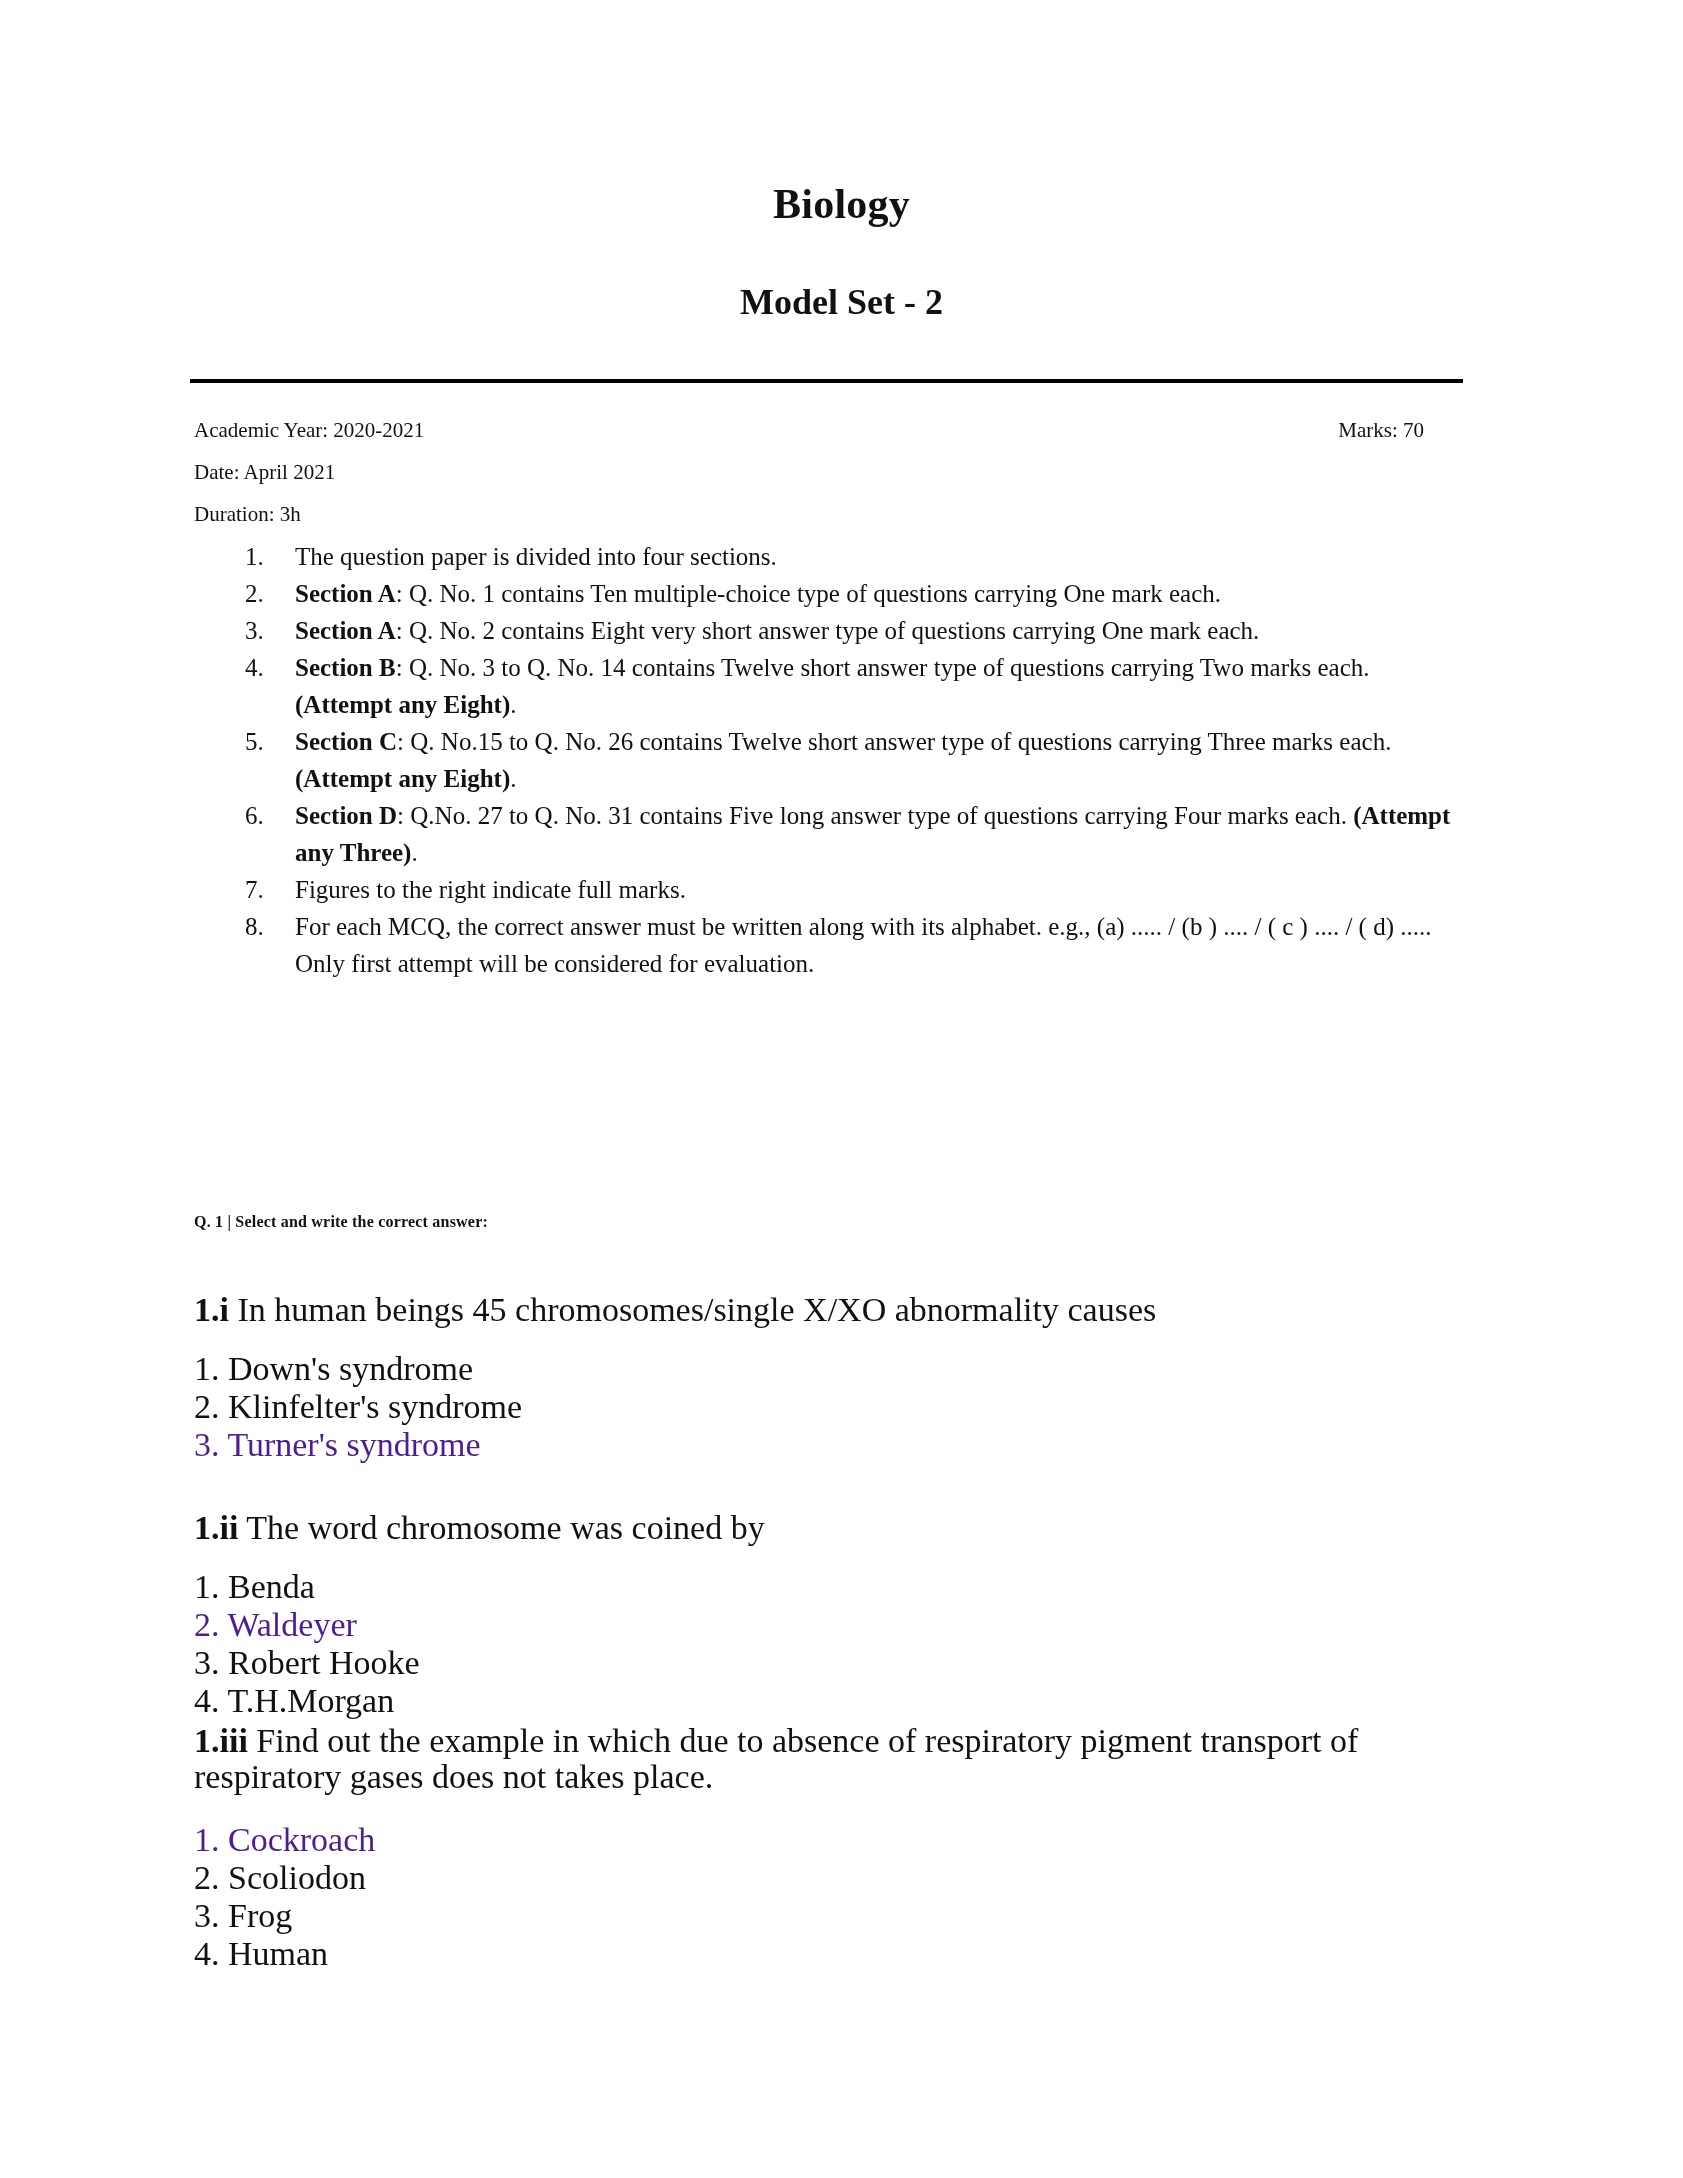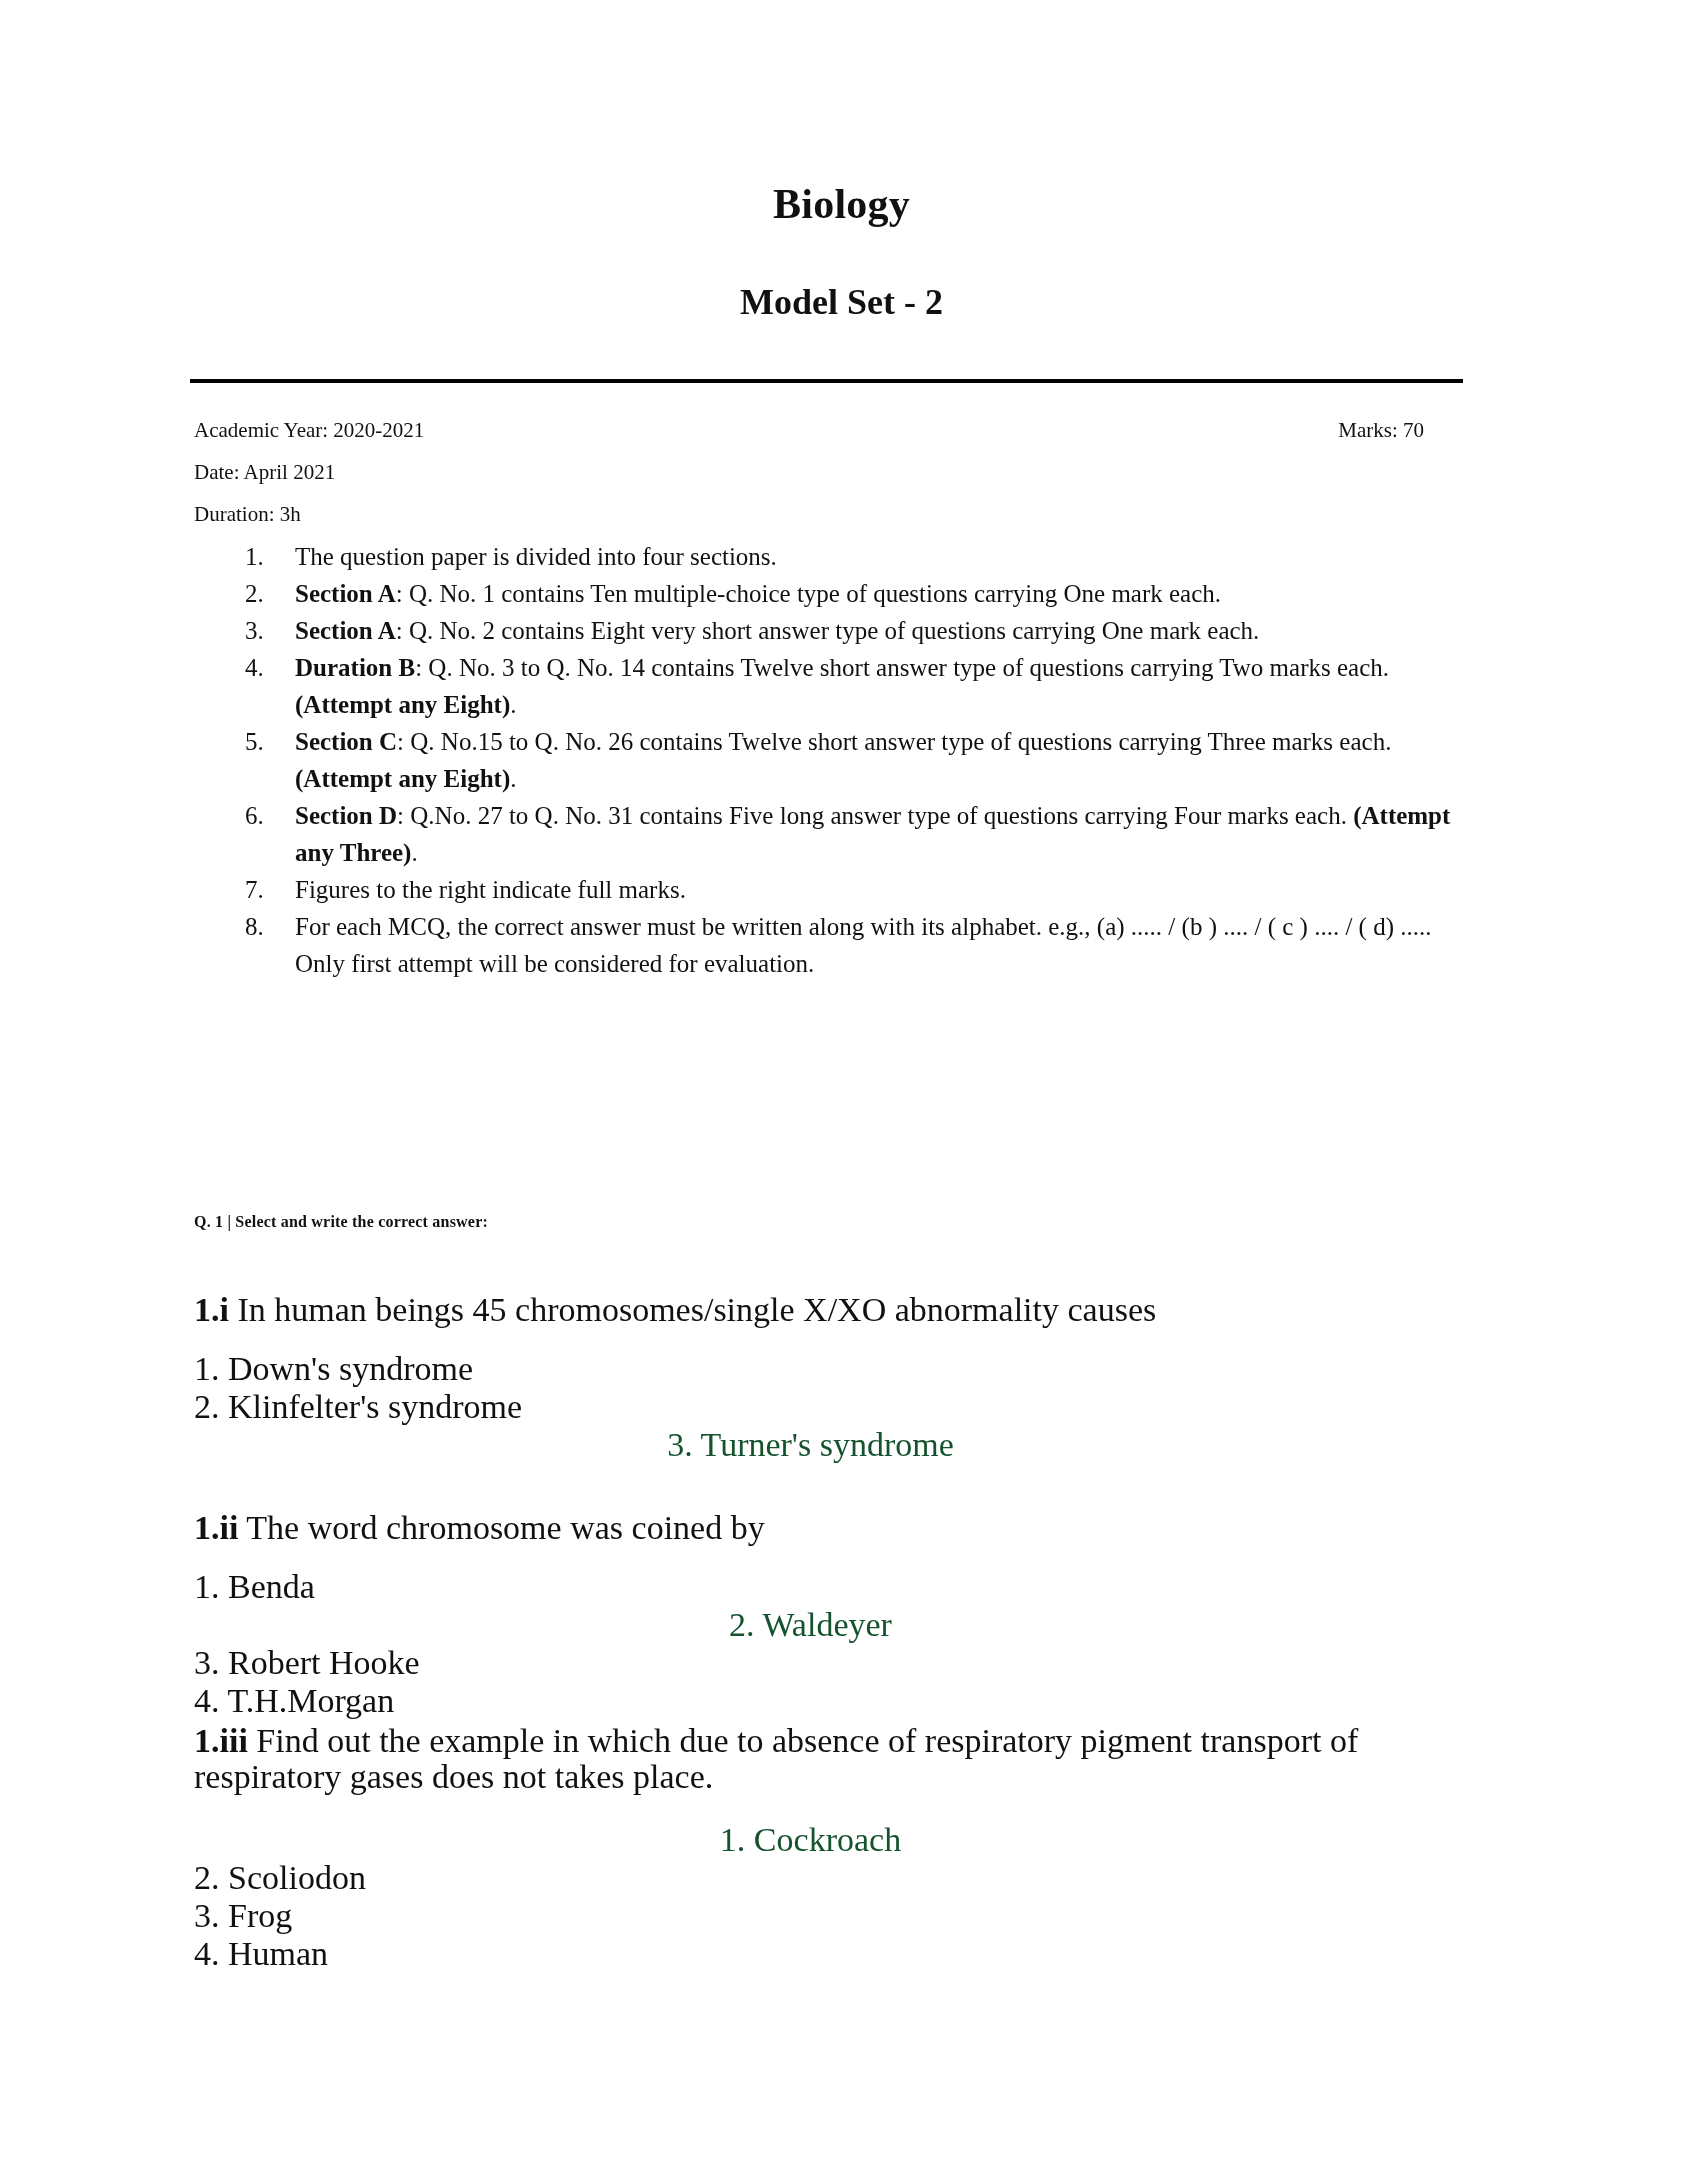--- a/index.html
+++ b/index.html
@@ -130,22 +130,21 @@
     margin: 0;
     padding: 0;
     list-style: none;
     line-height: 38px;
   }
   .opts li {
     margin: 0;
     white-space: nowrap;
   }
   .opt-correct {
-    color: #14532d;
-    text-align: center;
+    color: #4c1d95;
   }
 
   #q1i  { top: 1292px; }
   #q1ii { top: 1510px; }
   #q1iii{ top: 1723px; }
 
   #q1iii .qstem { margin-bottom: 26px; }
 </style>
 </head>
 <body>
@@ -169,21 +168,21 @@
     </div>
     <div class="meta-row">
       <span>Duration: 3h</span>
     </div>
   </div>
 
   <ol class="instructions" id="instructions-list">
       <li><span class="num">1.</span><span class="txt">The question paper is divided into four sections.</span></li>
       <li><span class="num">2.</span><span class="txt"><b>Section A</b>: Q. No. 1 contains Ten multiple-choice type of questions carrying One mark each.</span></li>
       <li><span class="num">3.</span><span class="txt"><b>Section A</b>: Q. No. 2 contains Eight very short answer type of questions carrying One mark each.</span></li>
-      <li><span class="num">4.</span><span class="txt"><b>Duration B</b>: Q. No. 3 to Q. No. 14 contains Twelve short answer type of questions carrying Two marks each. <b>(Attempt any Eight)</b>.</span></li>
+      <li><span class="num">4.</span><span class="txt"><b>Section B</b>: Q. No. 3 to Q. No. 14 contains Twelve short answer type of questions carrying Two marks each. <b>(Attempt any Eight)</b>.</span></li>
       <li><span class="num">5.</span><span class="txt"><b>Section C</b>: Q. No.15 to Q. No. 26 contains Twelve short answer type of questions carrying Three marks each. <b>(Attempt any Eight)</b>.</span></li>
       <li><span class="num">6.</span><span class="txt"><b>Section D</b>: Q.No. 27 to Q. No. 31 contains Five long answer type of questions carrying Four marks each. <b>(Attempt any Three)</b>.</span></li>
       <li><span class="num">7.</span><span class="txt">Figures to the right indicate full marks.</span></li>
       <li><span class="num">8.</span><span class="txt">For each MCQ, the correct answer must be written along with its alphabet. e.g., (a) ..... / (b ) .... / ( c ) .... / ( d) ..... Only first attempt will be considered for evaluation.</span></li>
     </ol>
 
   <div class="q-heading">Q. 1 | Select and write the correct answer:</div>
 
   <div class="qblock" id="q1i">
     <p class="qstem">

